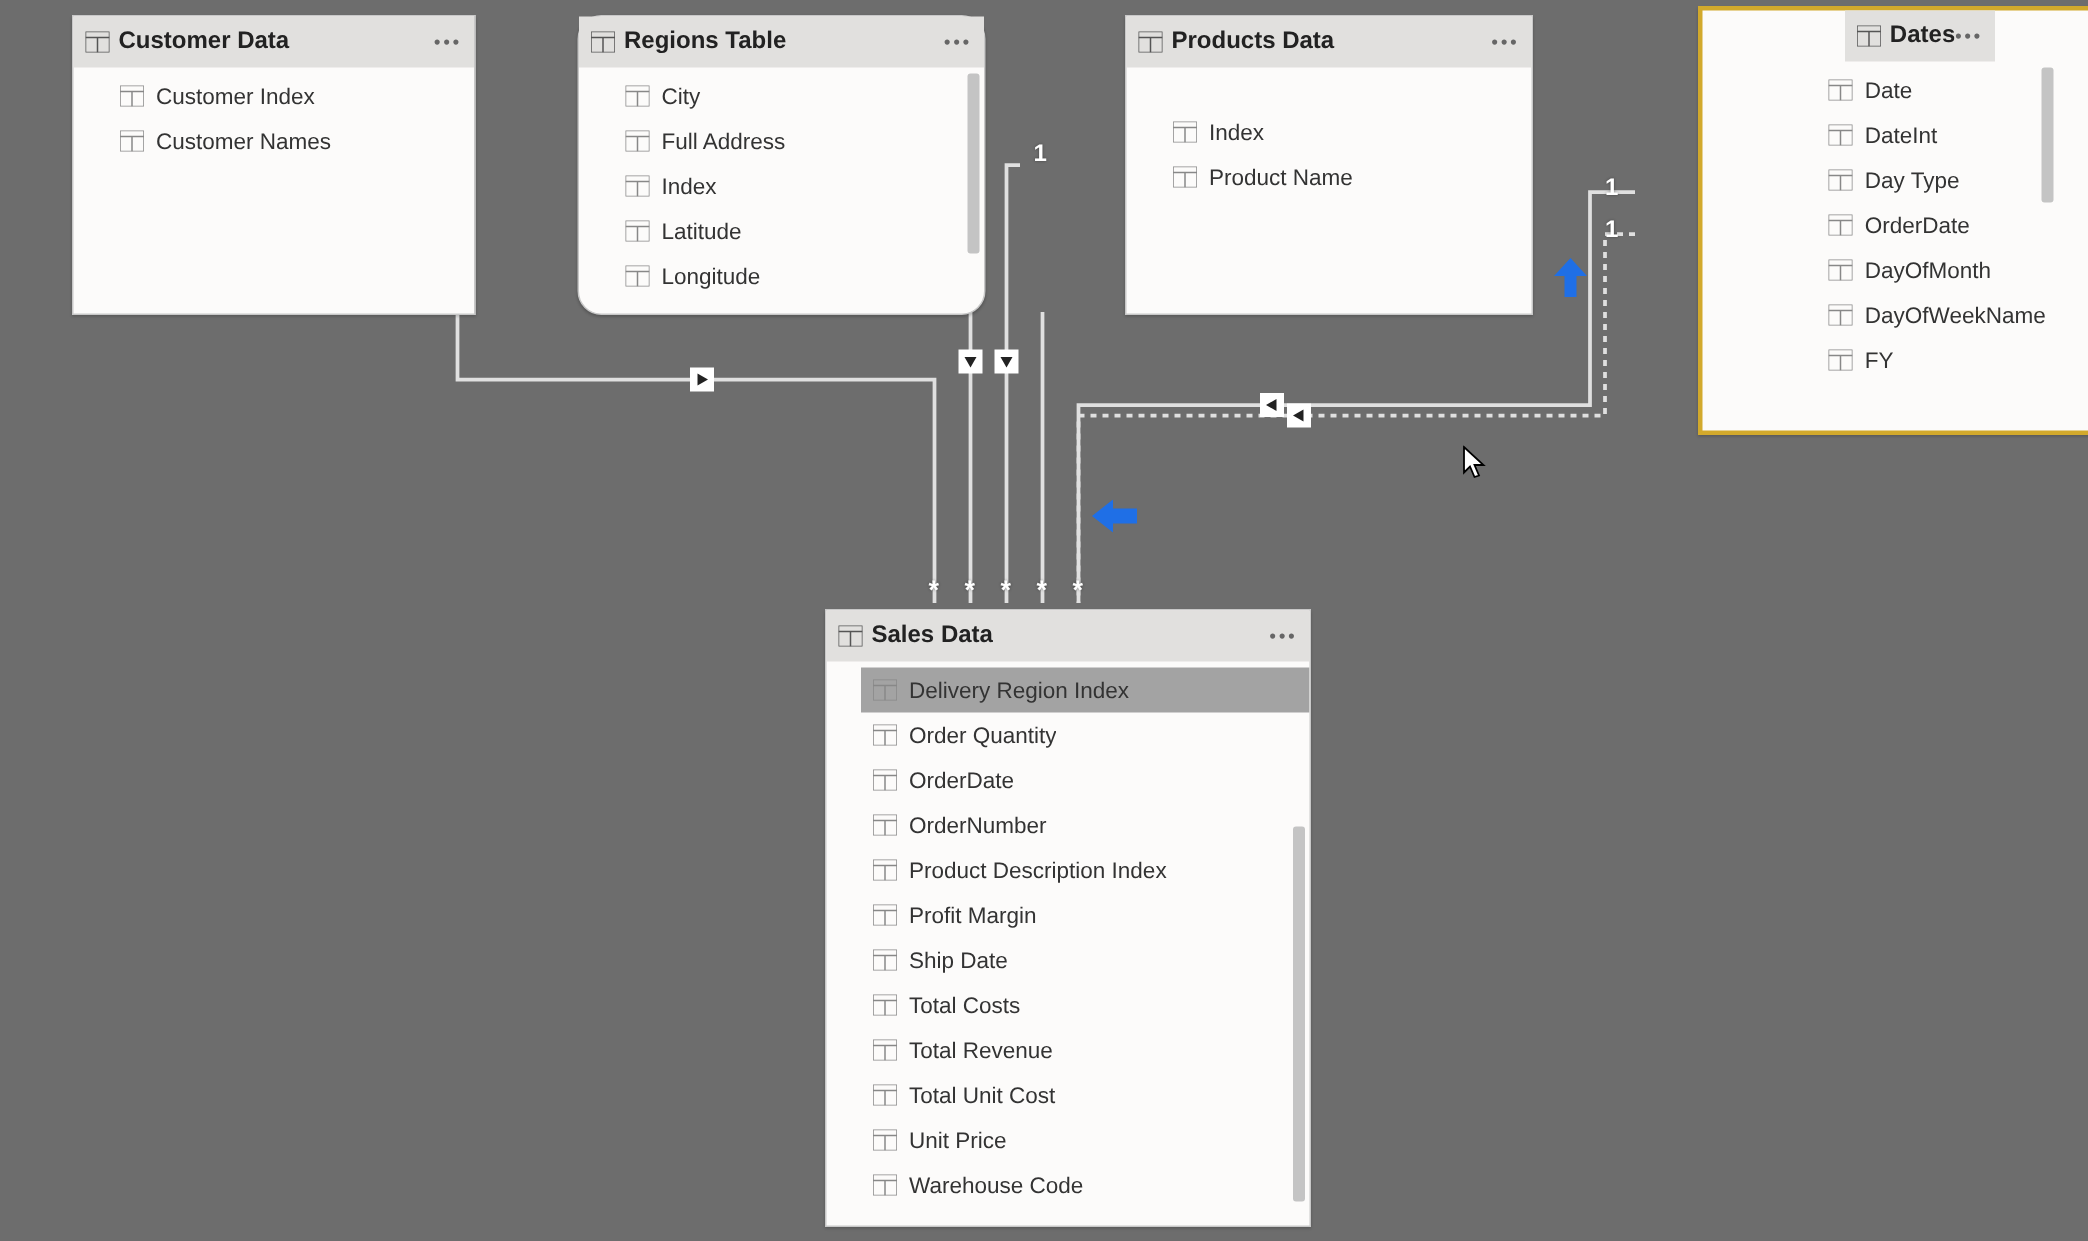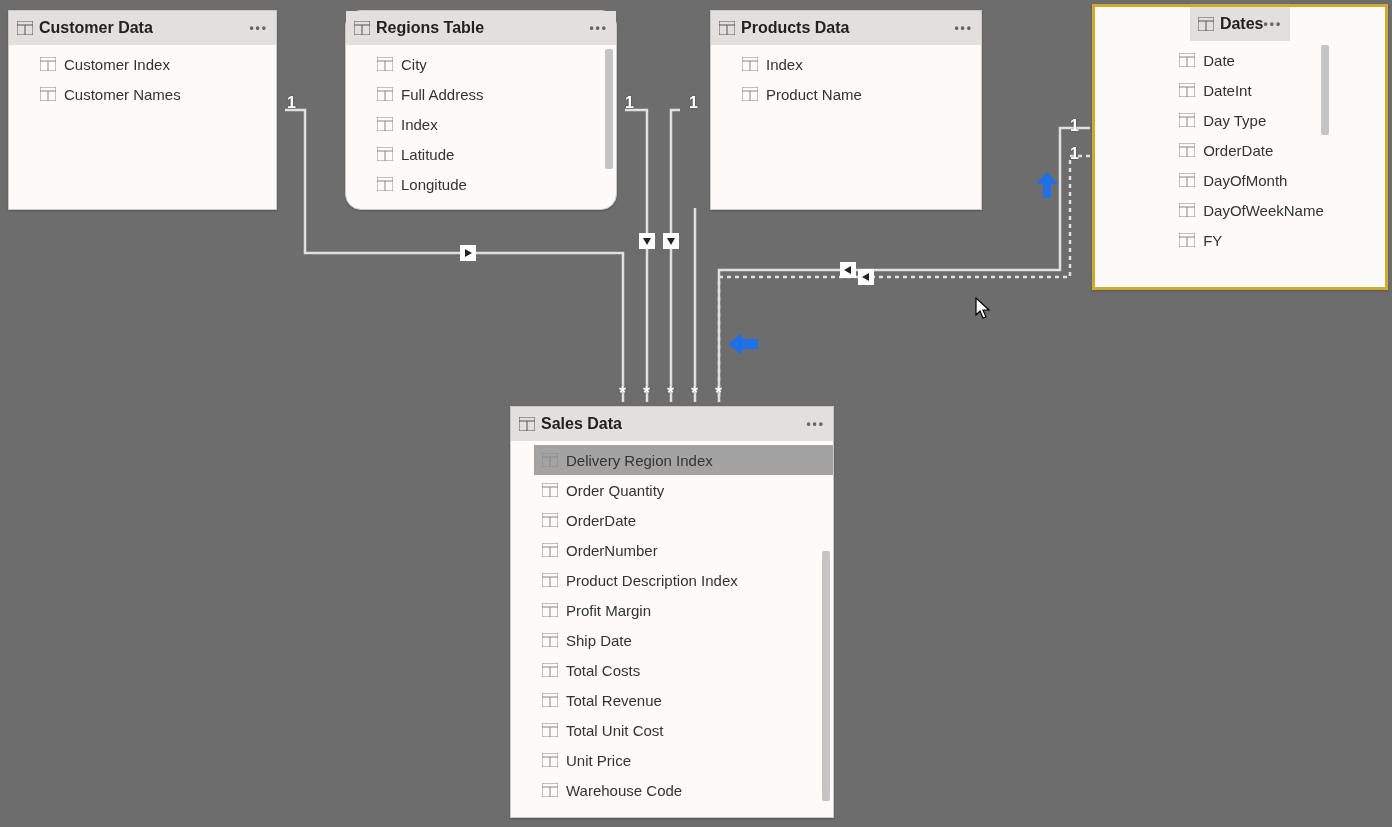--- a/index.html
+++ b/index.html
@@ -24,20 +24,21 @@
     height: 827px;
     pointer-events: none;
   }
   .table {
     position: absolute;
     background: #fcfbfa;
     box-shadow: 0 1px 2px rgba(0,0,0,0.2);
     display: flex;
     flex-direction: column;
     border: 1px solid #c8c8c8;
+    margin-left: 40px;
   }
   .table.selected {
     border: 3px solid #d2a92c;
   }
   .table-header {
     background: #e1e0de;
     height: 34px;
     display: flex;
     align-items: center;
     padding: 0 8px 0 8px;
@@ -288,21 +289,21 @@
               <line x1="0" y1="4" x2="16" y2="4" stroke="#888"></line>
               <line x1="8" y1="4" x2="8" y2="14" stroke="#888"></line>
             </svg>
             <span class="label">Longitude</span>
           </li>
     </ul>
     <div class="scrollbar" style="top:4px; height:120px;"></div>
   </div>
 </div>
 
-<div class="table" style="left:710px; top:10px; width:270px; height:198px;">
+<div class="table" style="left:710px; top:10px; width:270px; height:198px;gap:24px;">
   <div class="table-header">
     <svg class="icon-table">
           <rect x="0" y="0" width="16" height="14" fill="none" stroke="#555"></rect>
           <line x1="0" y1="4" x2="16" y2="4" stroke="#555"></line>
           <line x1="8" y1="4" x2="8" y2="14" stroke="#555"></line>
         </svg>
     <span class="title">Products Data</span>
     <span class="more">•••</span>
   </div>
   <div class="table-body">

